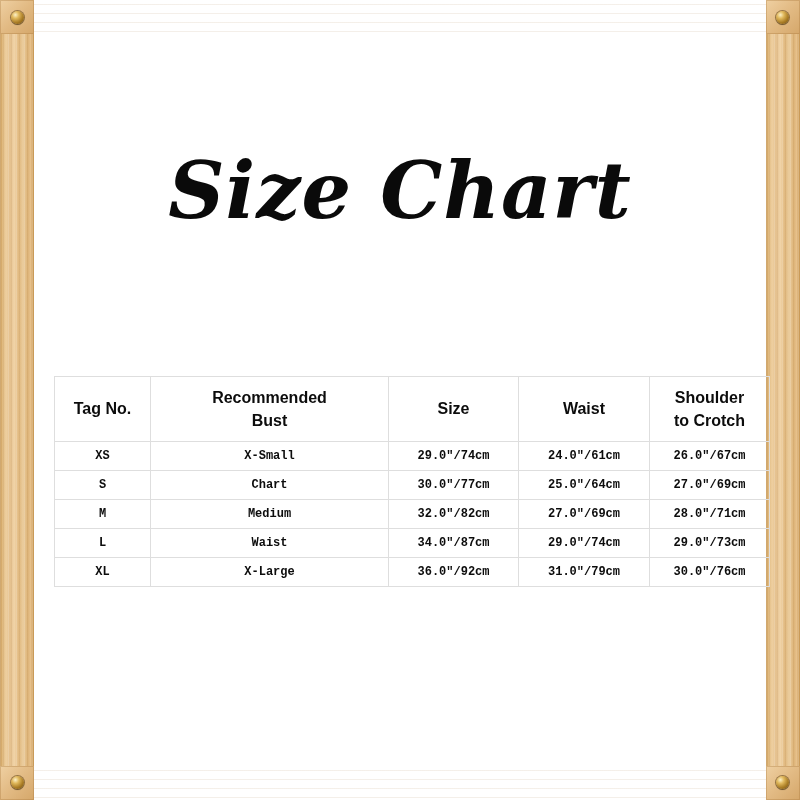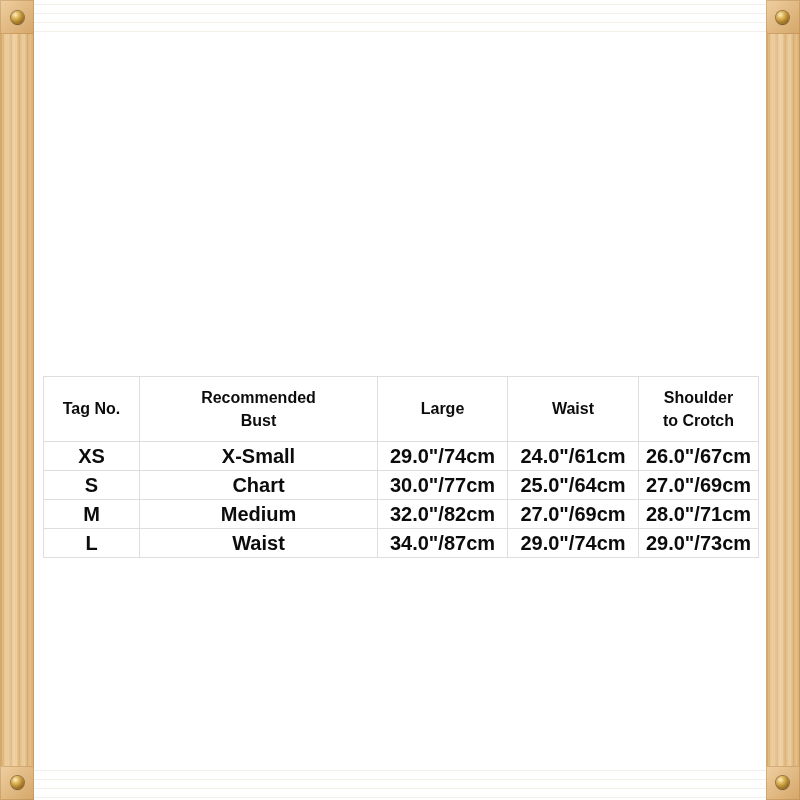--- a/index.html
+++ b/index.html
@@ -69,30 +69,30 @@
 
   
   #title{position:absolute;top:118px;left:0;width:732px;
       text-align:center;
       font-family:"DejaVu Serif","Liberation Serif",serif;
       font-weight:700;font-style:italic;
       font-size:78px;line-height:1;color:#0a0a0a;
       letter-spacing:1px;}
 
   
-  #size-table{position:absolute;top:342px;left:9px;
+  #size-table{position:absolute;top:342px;left:20px;
       width:715px;border-collapse:collapse;
       table-layout:fixed;}
   #size-table td,#size-table th{
       border:1px solid #dedede;
       text-align:center;vertical-align:middle;
       color:#0c0c0c;font-weight:700;
       padding:0;}
   #size-table thead th{height:64px;font-size:16px;line-height:1.45;}
-  #size-table tbody td{height:28px;font-size:20px;white-space:nowrap;}
+  #size-table tbody td{height:28px;font-size:12px;white-space:nowrap;font-family:Liberation Mono, monospace;}
 
   
   col.c0{width:96px;}
   col.c1{width:238px;}
   col.c2{width:130px;}
   col.c3{width:131px;}
   col.c4{width:120px;}
 
   .hdr-line{display:block;}
 </style>
@@ -111,40 +111,41 @@
   <div class="corner corner-bl"></div>
   <div class="corner corner-br"></div>
 
   <div class="screw screw-tl"></div>
   <div class="screw screw-tr"></div>
   <div class="screw screw-bl"></div>
   <div class="screw screw-br"></div>
 
   <div id="canvas">
 
+    <div id="title">Size Chart</div>
 
     <table id="size-table">
       <colgroup>
         <col class="c0">
           <col class="c1">
           <col class="c2">
           <col class="c3">
           <col class="c4">
       </colgroup>
       <thead>
         <tr>
           <th>
             <span class="hdr-line">Tag No.</span>
           </th>
           <th>
             <span class="hdr-line">Recommended</span>
             <span class="hdr-line">Bust</span>
           </th>
           <th>
-            <span class="hdr-line">Large</span>
+            <span class="hdr-line">Size</span>
           </th>
           <th>
             <span class="hdr-line">Waist</span>
           </th>
           <th>
             <span class="hdr-line">Shoulder</span>
             <span class="hdr-line">to Crotch</span>
           </th>
         </tr>
       </thead>
@@ -170,17 +171,24 @@
           <td>27.0"/69cm</td>
           <td>28.0"/71cm</td>
         </tr>
         <tr>
           <td>L</td>
           <td>Waist</td>
           <td>34.0"/87cm</td>
           <td>29.0"/74cm</td>
           <td>29.0"/73cm</td>
         </tr>
+        <tr>
+          <td>XL</td>
+          <td>X-Large</td>
+          <td>36.0"/92cm</td>
+          <td>31.0"/79cm</td>
+          <td>30.0"/76cm</td>
+        </tr>
       </tbody>
     </table>
 
   </div>
 </div>
 
 </body></html>

